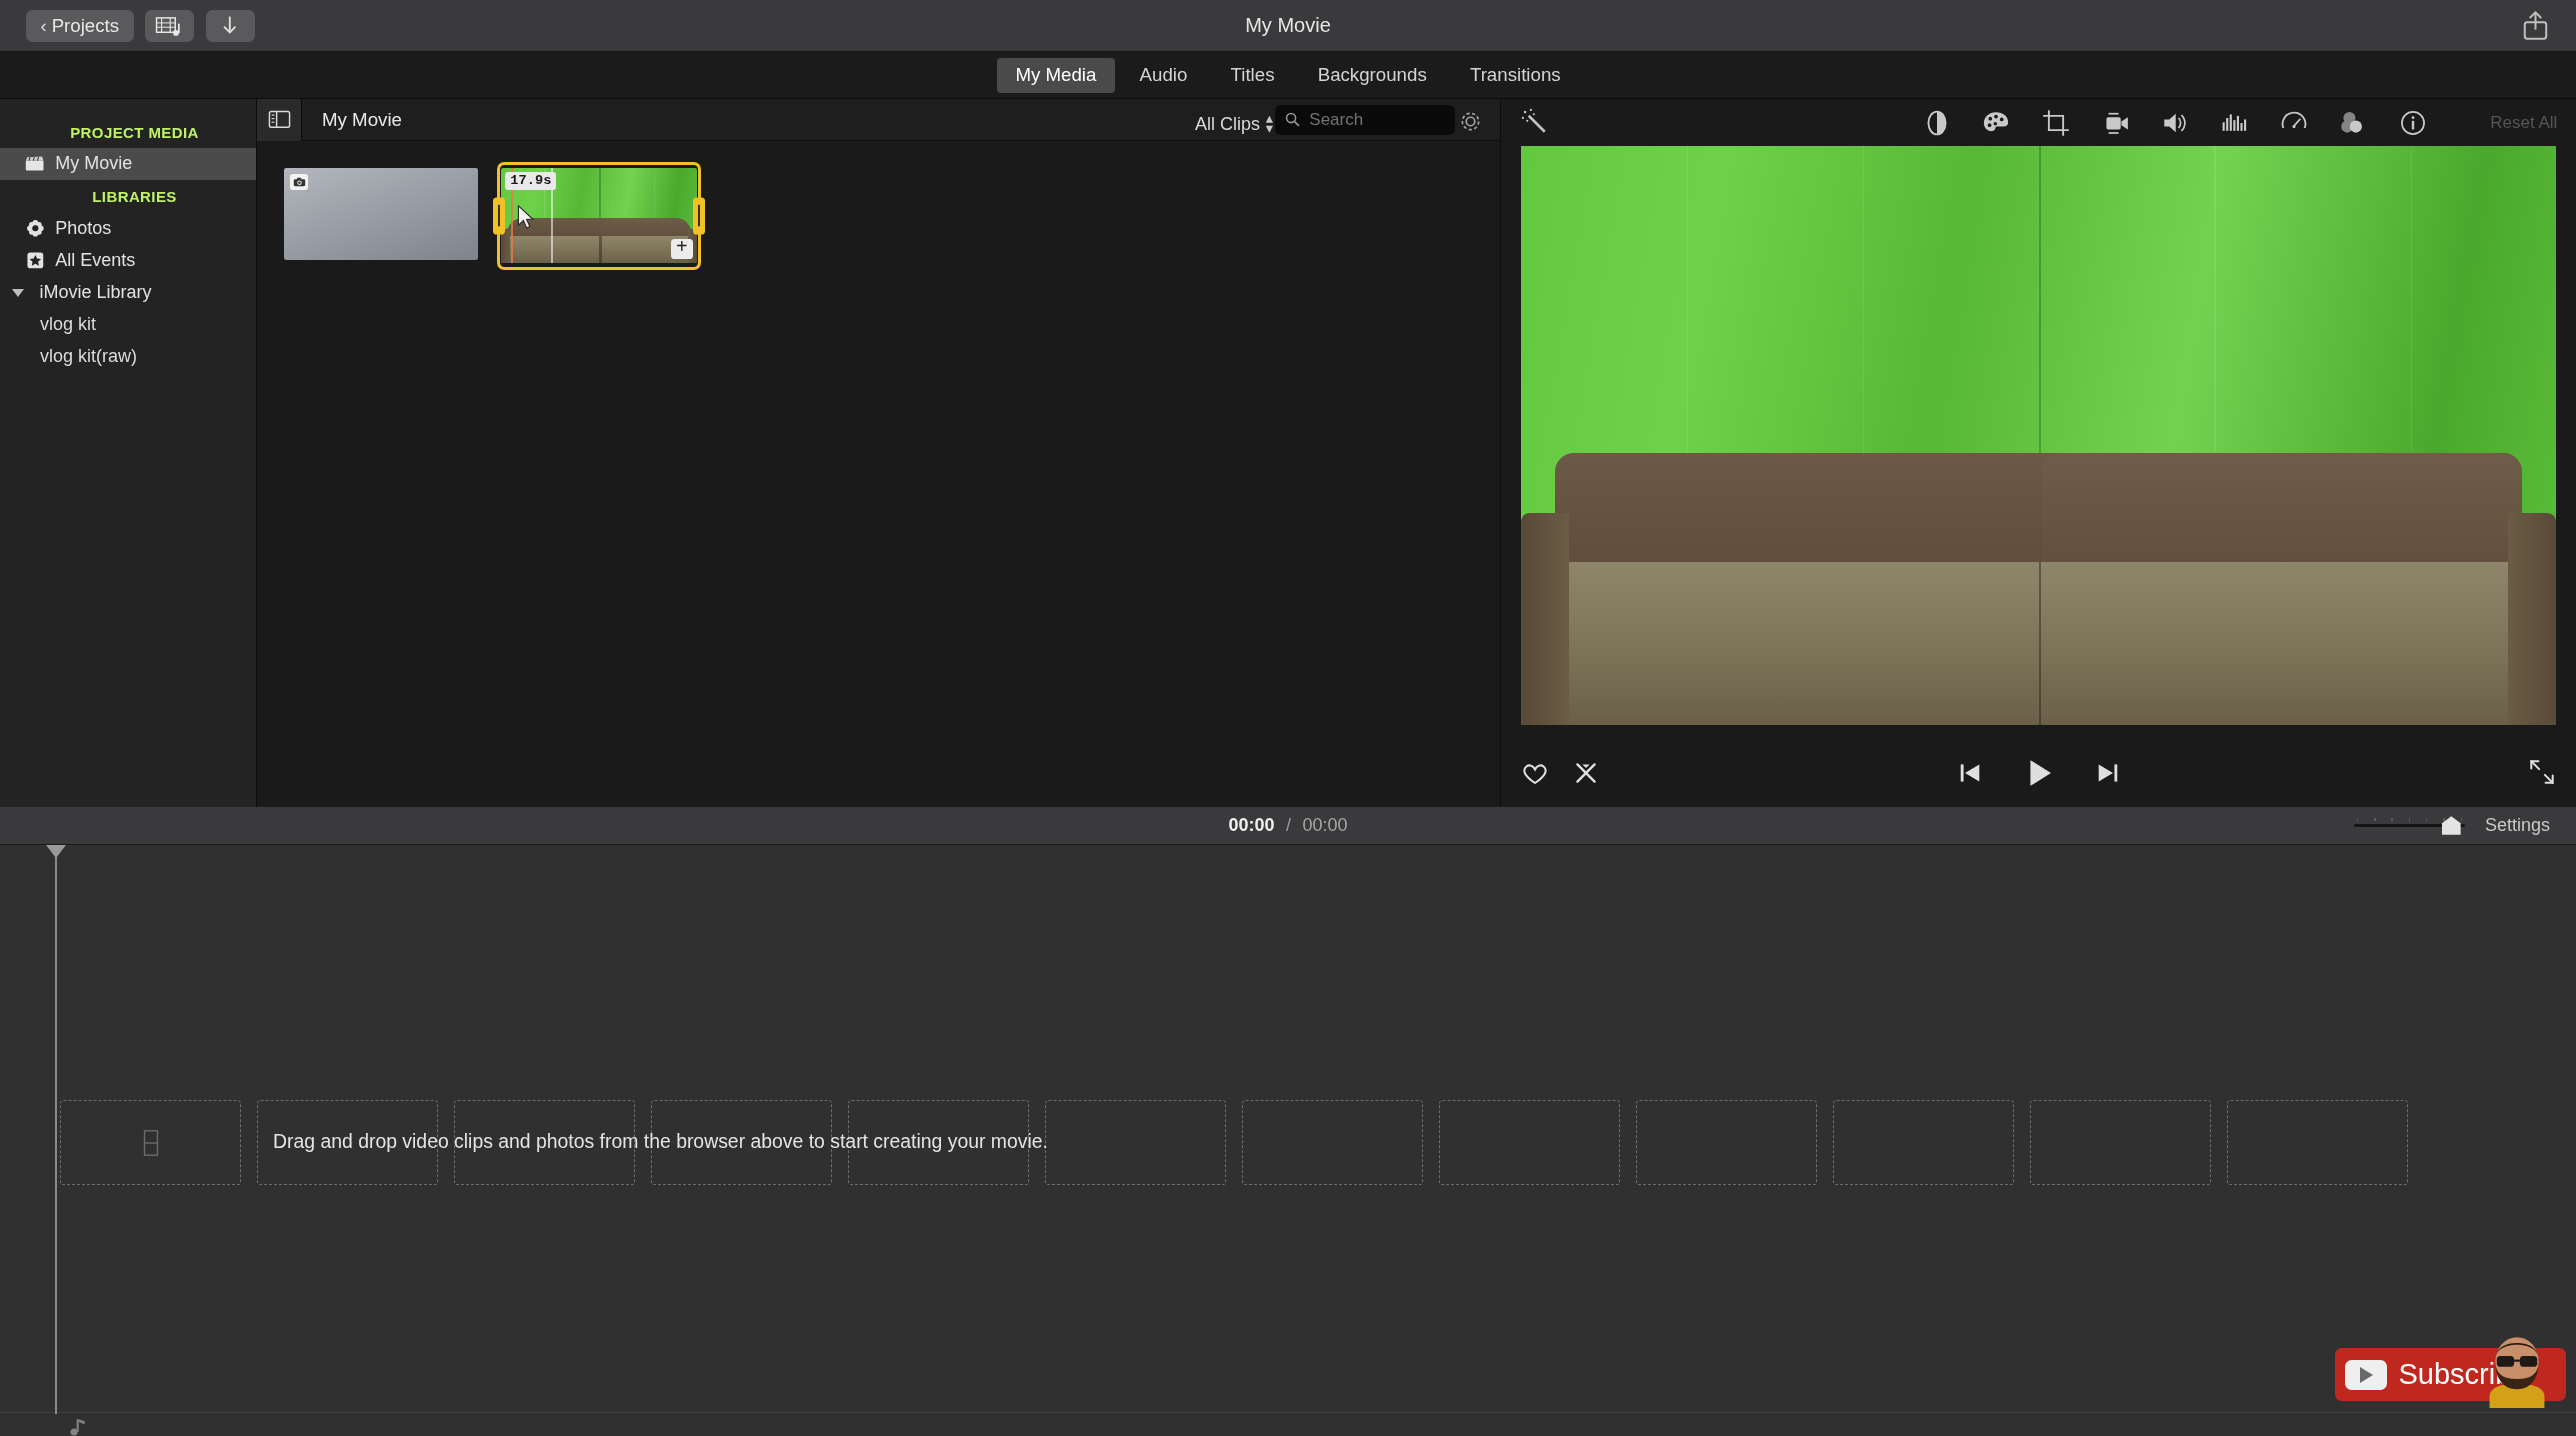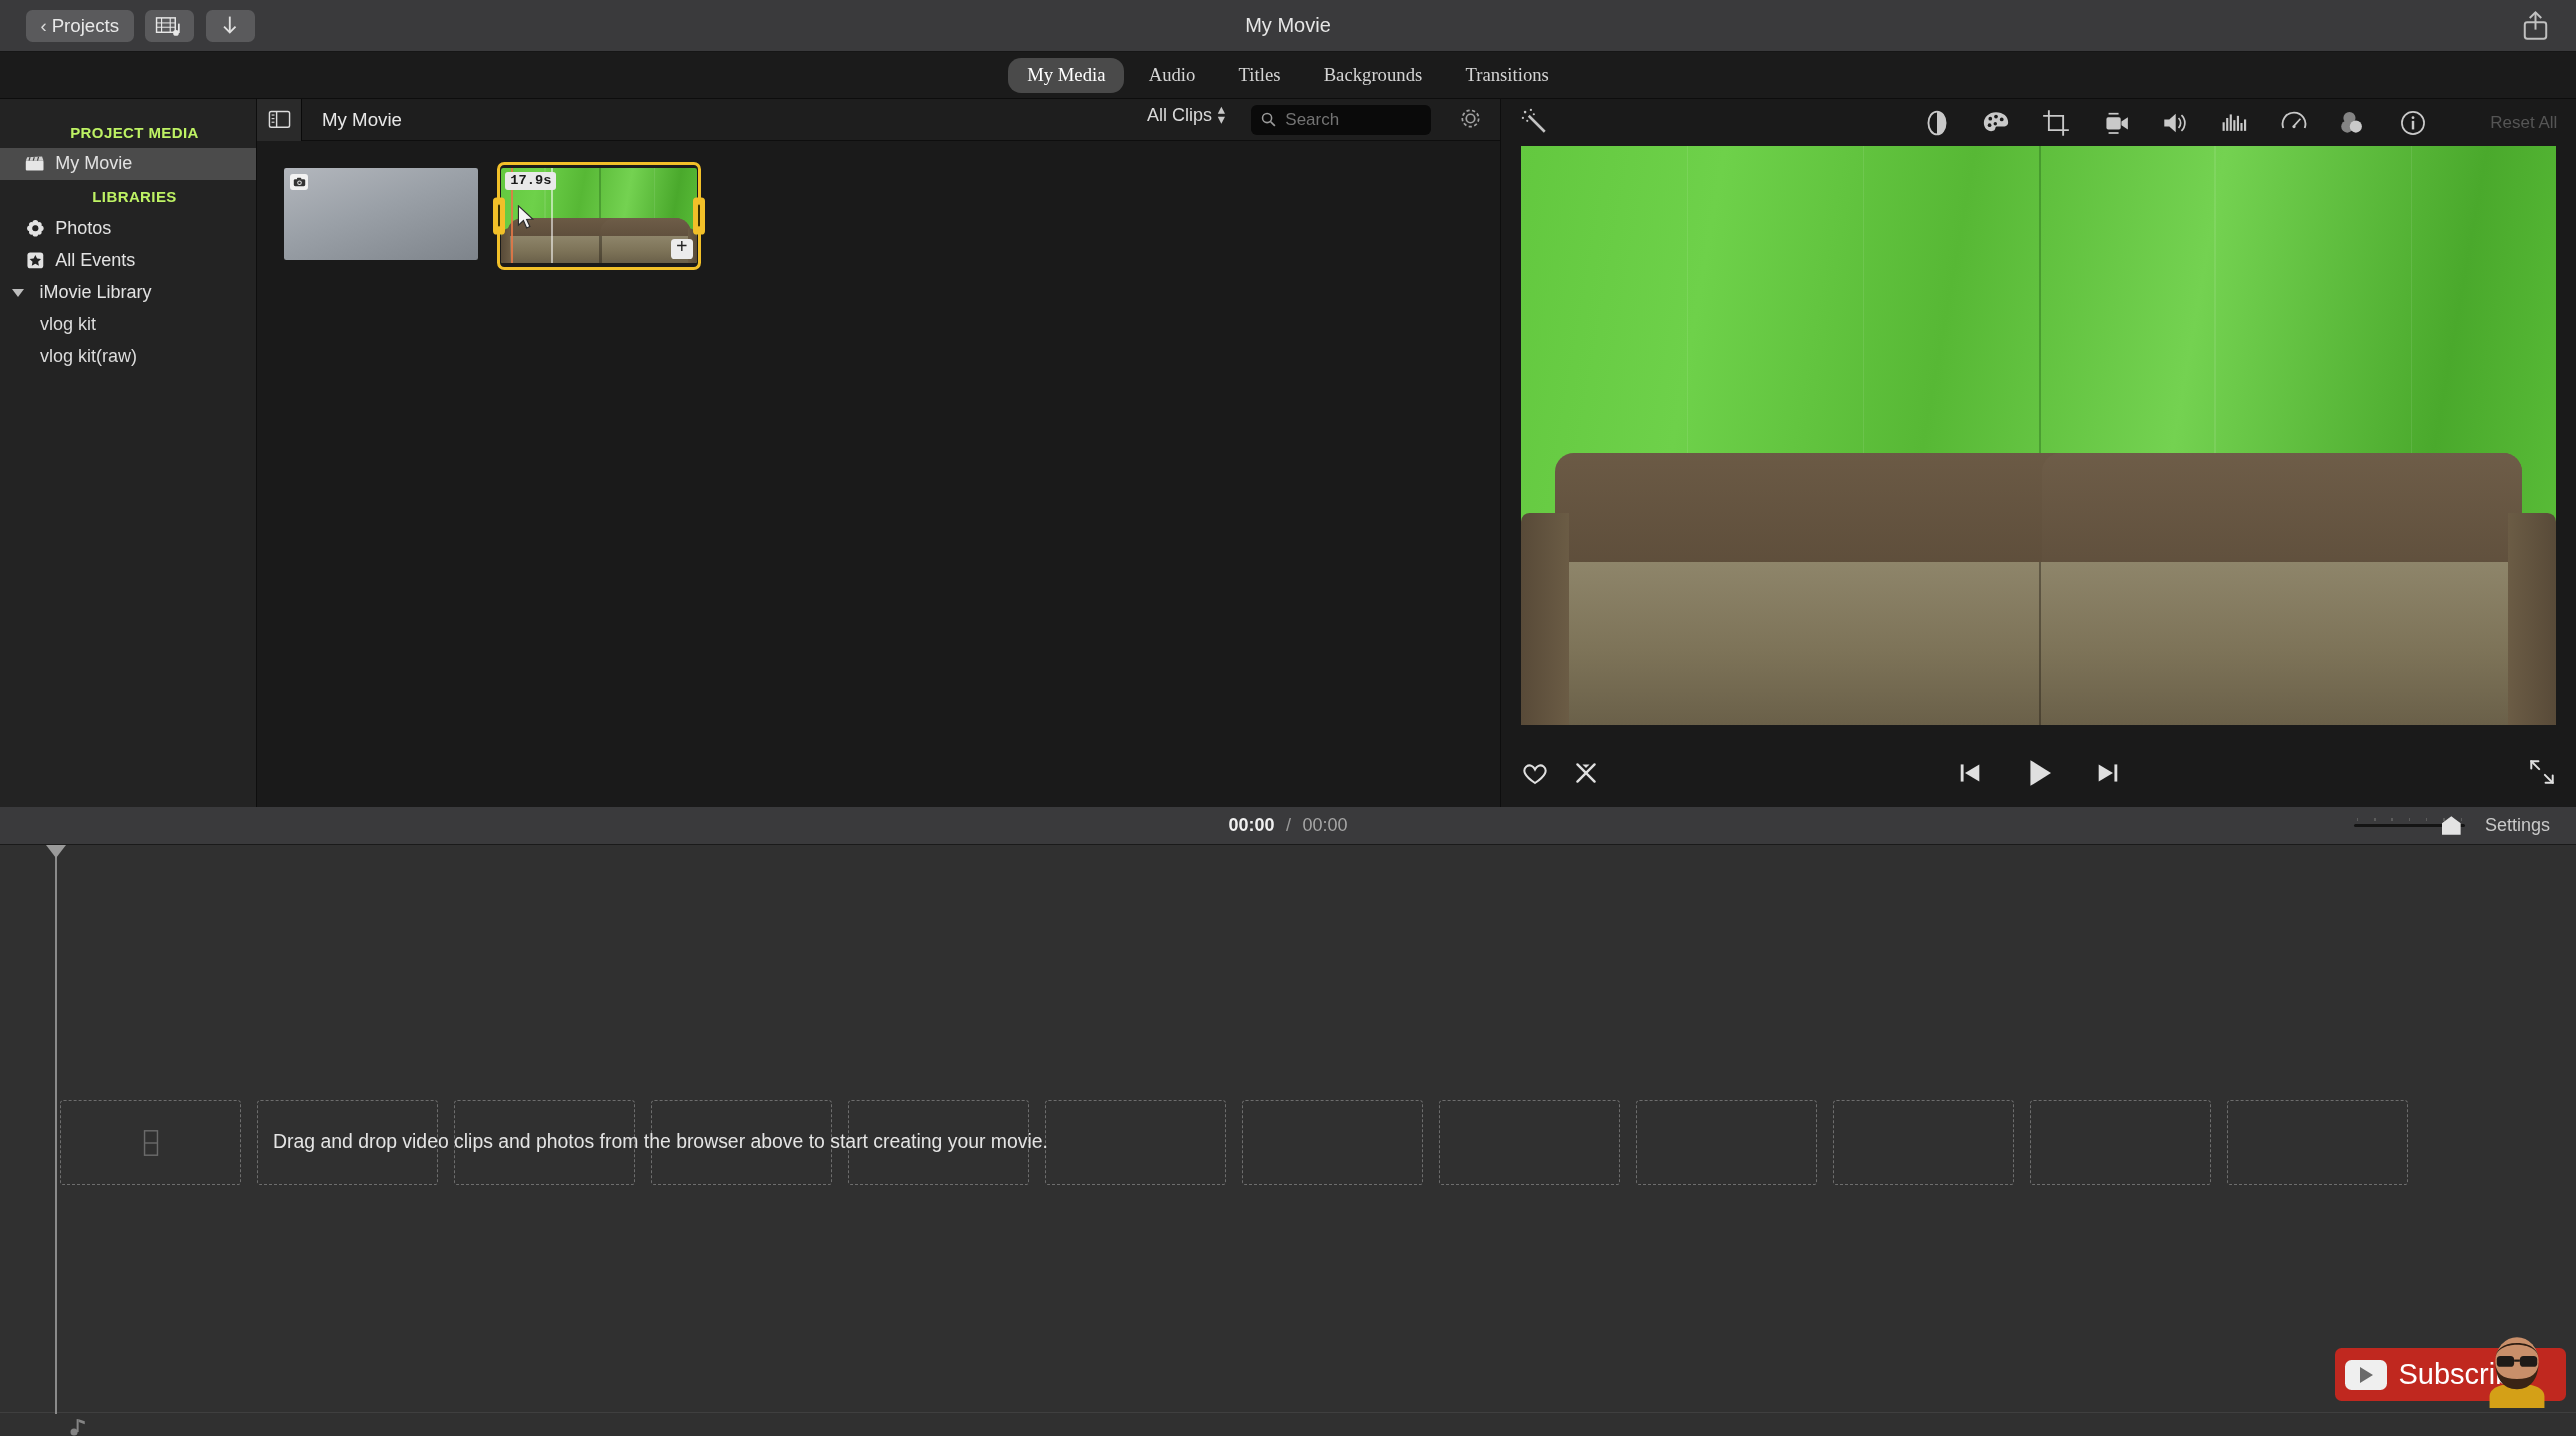--- a/index.html
+++ b/index.html
@@ -35,22 +35,22 @@
   .tb-right { margin-left:auto; padding-right:24.4px; display:flex; align-items:center; }
   .share-ic { width:33px; height:33px; opacity:.85; }
 
   
   .tabbar {
     height:47px; flex:0 0 47px; background:#1b1b1b;
     display:flex; align-items:center; justify-content:center; gap:5.8px;
     border-bottom:0.7px solid #0d0d0d;
   }
   .tab {
-    font-size:18.7px; color:#d4d4d4; padding:6.5px 18.7px; border-radius:13px;
-    cursor:default; white-space:nowrap;font-family:Liberation Serif, serif;
+    font-size:18.7px; color:#d4d4d4; padding:6.5px 18.7px; border-radius:4px;
+    cursor:default; white-space:nowrap;
   }
   .tab.active { background:#4a4a4a; color:#fff; }
 
   
   .upper { display:flex; flex:0 0 708px; height:708px; }
 
   
   .sidebar {
     width:257px; flex:0 0 257px; background:#232323;
     border-right:0.7px solid #0e0e0e; padding-top:16px;
@@ -75,21 +75,21 @@
   .tri { width:0;height:0;border-left:6.5px solid transparent;border-right:6.5px solid transparent;border-top:8px solid #bdbdbd; }
 
   
   .browser { flex:1 1 auto; background:#1a1a1a; display:flex; flex-direction:column; border-right:0.7px solid #0e0e0e; }
   .br-head {
     height:42px; flex:0 0 42px; display:flex; align-items:center;
     background:#1e1e1e; border-bottom:0.7px solid #0e0e0e; padding-right:16px;
   }
   .br-sbtoggle { width:45px; height:42px; display:flex; align-items:center; justify-content:center; background:#2a2a2a; border-right:1.4px solid #0a0a0a; }
   .br-title { font-size:18.7px; color:#e8e8e8; padding-left:20px; }
-  .br-tools { margin-left:auto; display:flex; align-items:flex-start; gap:26px; }
+  .br-tools { margin-left:auto; display:flex; align-items:flex-end; gap:2px; }
   .allclips { font-size:18px; color:#dadada; display:flex; align-items:center; gap:5.8px; cursor:default; }
   .stepper { display:flex; flex-direction:column; gap:1.4px; line-height:.55; font-size:14.4px; color:#c8c8c8; }
   .searchbox {
     background:#0a0a0a; border-radius:5.8px; height:30px; width:180px;
     display:flex; align-items:center; gap:8px; padding:0 9.3px;
   }
   .searchbox .ph { font-size:17px; color:#737373; }
   .gear { width:27px; height:27px; opacity:.78; }
 
   .br-body { flex:1 1 auto; padding:27px 0 0 27px; display:flex; flex-wrap:wrap; align-content:flex-start; gap:23px; position:relative;font-family:Liberation Mono, monospace; }

